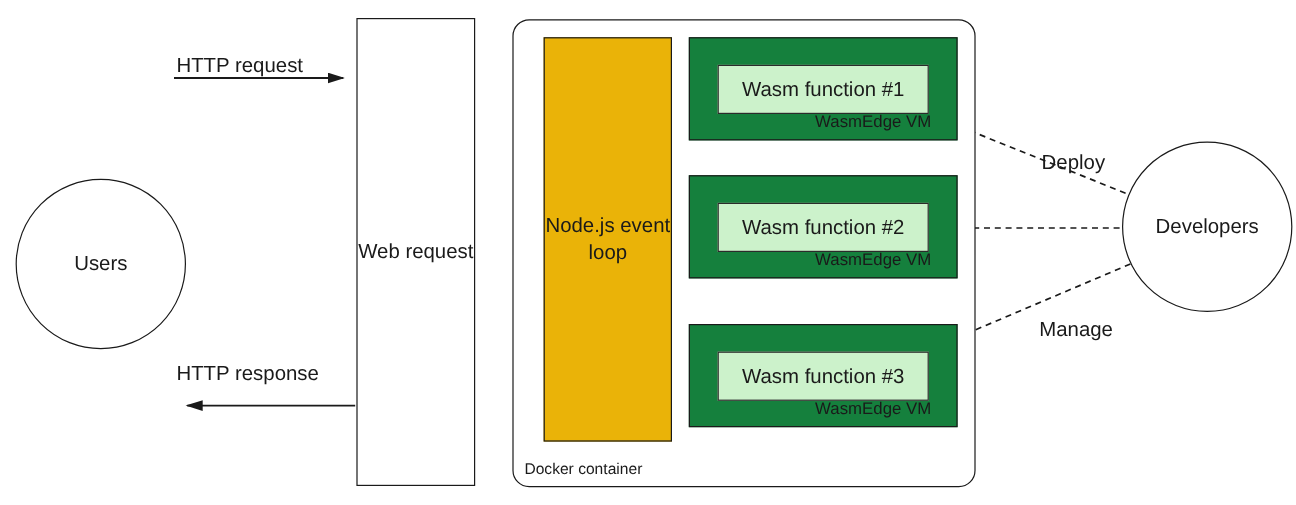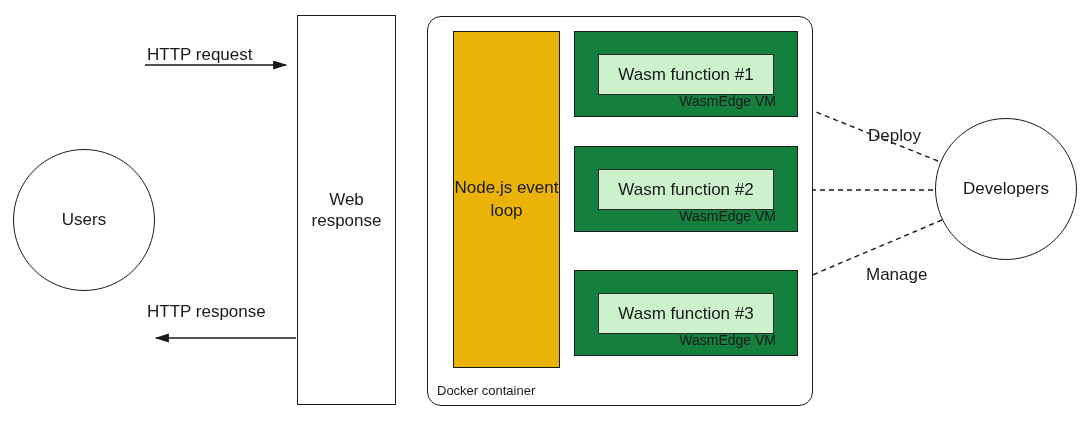--- a/index.html
+++ b/index.html
@@ -137,21 +137,21 @@
   </svg>
 
   <div class="circle users-circle">
     <span>Users</span>
   </div>
 
   <div class="flow-label request-label">HTTP request</div>
   <div class="flow-label response-label">HTTP response</div>
 
   <div class="gateway-box">
-    <span>Web response</span>
+    <span>Web request</span>
   </div>
 
   <div class="docker-box">
 
     <div class="nodejs-box">
       <span>Node.js event loop</span>
     </div>
 
     <div class="vm-box vm-1">
       <div class="wasm-fn">

